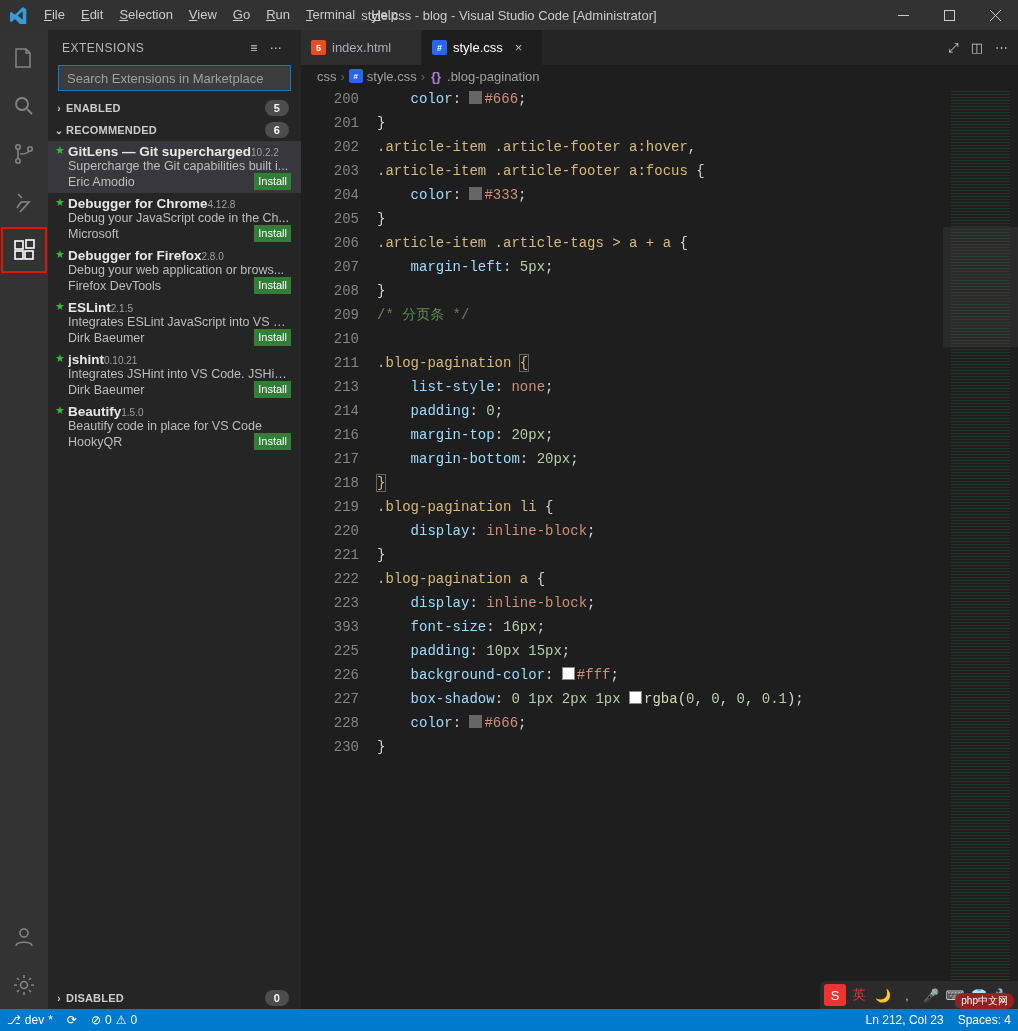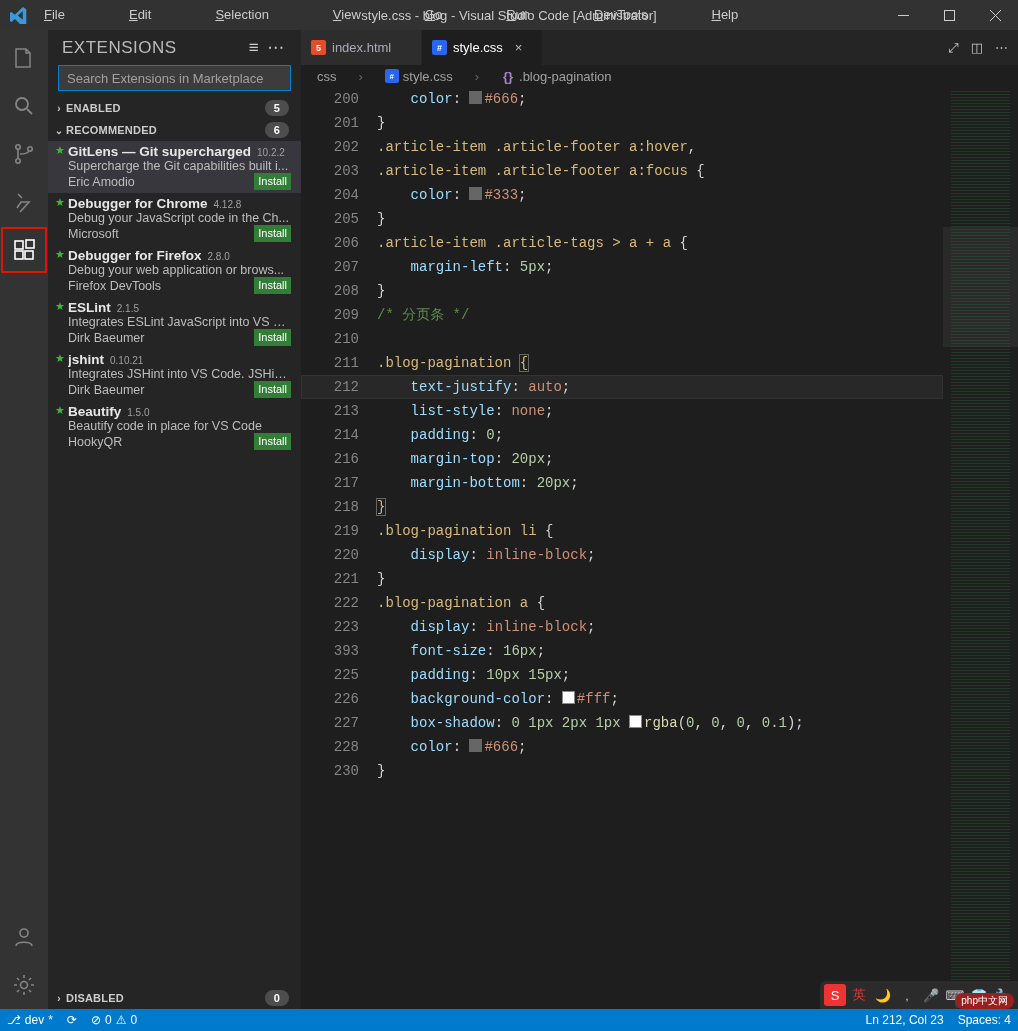--- a/index.html
+++ b/index.html
@@ -17,78 +17,78 @@
     --ext-install: #327e36;
     --highlight-red: #e51400;
     --border: #3c3c3c;
   }
   html, body { margin:0; padding:0; height:100%; width:100%; font-family: "Segoe UI", Arial, sans-serif; font-size:13px; color:var(--fg); background:var(--bg-editor); overflow:hidden;}
   .window { display:flex; flex-direction:column; width:1018px; height:1031px; background:var(--bg-editor);}
   
   
   .titlebar { height:30px; background:var(--bg-titlebar); display:flex; align-items:center; position:relative; }
   .titlebar .app-icon { width:36px; display:flex; align-items:center; justify-content:center; }
-  .titlebar .menus { display:flex;gap:48px; }
+  .titlebar .menus { display:flex; }
   .titlebar .menus .menu-item { padding:0 8px; line-height:30px; cursor:default; color:#ccc;}
   .titlebar .title { position:absolute; left:50%; transform:translateX(-50%); color:#ccc; }
   .titlebar .win-controls { margin-left:auto; display:flex; }
   .titlebar .win-controls .wc { width:46px; height:30px; display:flex; align-items:center; justify-content:center; color:#ccc;}
   .underline-first::first-letter { text-decoration: underline; }
   
   
   .main { flex:1; display:flex; min-height:0;}
   
   
   .activitybar { width:48px; background:var(--bg-activitybar); display:flex; flex-direction:column; align-items:center; padding-top:4px;}
   .activitybar .ab-item { width:48px; height:48px; display:flex; align-items:center; justify-content:center; color:#858585; position:relative;}
   .activitybar .ab-item.active { color:#fff; }
   .activitybar .ab-item.highlight { outline:2px solid var(--highlight-red); outline-offset:-3px;}
   .activitybar .ab-spacer { flex:1; }
   .ab-icon { width:24px; height:24px; }
   
   
   .sidebar { width:253px; background:var(--bg-sidebar); display:flex; flex-direction:column; min-width:0;}
-  .sidebar-header { height:35px; display:flex; align-items:center; padding:0 14px; color:#bbb; font-size:17px; letter-spacing:0.5px;justify-content:space-between;}
+  .sidebar-header { height:35px; display:flex; align-items:center; padding:0 14px; color:#bbb; font-size:12px; letter-spacing:0.5px;justify-content:space-between;}
   .sidebar-header .hdr-label { flex:1; }
   .sidebar-header .hdr-icon { width:22px; text-align:center; color:#ccc; }
   .sidebar-search { padding:0 10px 6px 10px; }
   .sidebar-search input { width:100%; box-sizing:border-box; height:26px; background:#3c3c3c; border:1px solid #007fd4; color:#ccc; padding:0 8px; font-family:inherit; font-size:13px; outline:none;}
   .sidebar-search input::placeholder { color:#a0a0a0; }
   .sidebar-section { display:flex; align-items:center; height:22px; padding:0 4px; font-size:11px; font-weight:700; letter-spacing:0.2px; color:#ccc; background:#2d2d2d00;}
   .sidebar-section .tw { width:14px; text-align:center; font-size:10px;}
   .sidebar-section .sec-label { flex:1; }
   .sidebar-section .badge { background:#4d4d4d; color:#fff; border-radius:8px; font-size:11px; min-width:16px; height:16px; line-height:16px; text-align:center; padding:0 4px; margin-right:8px;}
   .sidebar-section.disabled { margin-top:auto;}
   
   .ext-list { overflow:hidden; }
   .ext-item { display:flex; flex-direction:column; padding:3px 10px 3px 20px; position:relative; }
   .ext-item:hover, .ext-item.selected { background:#37373d; }
   .ext-star { position:absolute; left:7px; top:3px; color:#3bb73b; font-size:11px;}
-  .ext-line1 { display:flex; align-items:baseline; gap:6px; white-space:nowrap; overflow:hidden;}
+  .ext-line1 { display:flex; align-items:baseline; white-space:nowrap; overflow:hidden;}
   .ext-name { color:#e7e7e7; font-weight:600; font-size:13.5px;}
   .ext-ver { color:#a0a0a0; font-size:10px; }
   .ext-desc { color:#bdbdbd; font-size:12.5px; white-space:nowrap; overflow:hidden; text-overflow:ellipsis; }
   .ext-line3 { display:flex; align-items:center; }
   .ext-pub { color:#bdbdbd; font-size:12.5px; flex:1;}
   .ext-install { background:var(--ext-install); color:#fff; font-size:11px; padding:0 4px; height:17px; line-height:17px;}
   
   
   .editor-area { flex:1; display:flex; flex-direction:column; min-width:0; background:var(--bg-editor);}
   
   .tab-bar { height:35px; background:var(--bg-sidebar); display:flex; align-items:stretch; }
   .tab { display:flex; align-items:center; padding:0 10px; gap:6px; background:var(--tab-inactive); color:#aab; border-right:1px solid var(--bg-sidebar); min-width:100px; font-style:normal;}
   .tab.active { background:var(--tab-active); color:#fff;}
   .tab .tab-icon { width:15px; height:15px; display:flex; align-items:center; justify-content:center; border-radius:2px; color:#fff; font-size:9px; font-weight:bold;}
   .tab-icon.html { background:#e44d26;}
   .tab-icon.css { background:#2965f1;}
   .tab .tab-close { margin-left:6px; color:#bbb; visibility:hidden;}
   .tab.active .tab-close { visibility:visible;}
   .tab-actions { margin-left:auto; display:flex; align-items:center; gap:12px; padding:0 10px; color:#ccc;}
   
-  .breadcrumb { height:22px; background:var(--bg-editor); display:flex; align-items:center; padding-left:16px; color:#a0a0a0; font-size:13px; gap:22px;}
+  .breadcrumb { height:22px; background:var(--bg-editor); display:flex; align-items:center; padding-left:16px; color:#a0a0a0; font-size:13px; gap:4px;}
   .breadcrumb .crumb { display:flex; align-items:center; gap:4px; }
   .breadcrumb .sep { color:#666; }
   .bc-icon { width:14px; height:14px; display:inline-flex; align-items:center; justify-content:center; border-radius:2px; font-size:8px; font-weight:bold; color:#fff; background:#2965f1;}
   .bc-icon.sym { background:none; color:#b180d7; font-size:13px;}
   
   .editor-body { flex:1; display:flex; min-height:0; position:relative;}
   .editor-scroll { flex:1; overflow:hidden; font-family:Consolas, "Courier New", monospace; font-size:14px; line-height:24px;}
   .code-row { display:flex; white-space:pre;}
   .code-row.current { background:#282828; box-shadow:inset 0 0 0 1px #333;}
   .ln { width:58px; text-align:right; padding-right:18px; color:var(--fg-line); user-select:none;}
@@ -135,21 +135,21 @@
           <path fill="#3b99d8" d="M23 3l-5-3-11 11-5-4-2 1v12l2 1 5-4 11 11 5-3v-22zm-5 15l-7-6 7-6v12z"></path>
         </svg>
     </div>
     <div class="menus" id="menus">
         <div class="menu-item underline-first">File</div>
         <div class="menu-item underline-first">Edit</div>
         <div class="menu-item underline-first">Selection</div>
         <div class="menu-item underline-first">View</div>
         <div class="menu-item underline-first">Go</div>
         <div class="menu-item underline-first">Run</div>
-        <div class="menu-item underline-first">DevTools</div>
+        <div class="menu-item underline-first">Terminal</div>
         <div class="menu-item underline-first">Help</div>
       </div>
     <div class="title">style.css - blog - Visual Studio Code [Administrator]</div>
     <div class="win-controls">
       <div class="wc">
           <svg width="11" height="1">
             <rect width="11" height="1" fill="#ccc"></rect>
           </svg>
         </div>
       <div class="wc">
@@ -355,21 +355,20 @@
             <div class="code-row"><div class="ln">202</div><div class="code"><span class="c-sel">.article-item .article-footer a:hover</span><span class="c-punc">,</span></div></div>
             <div class="code-row"><div class="ln">203</div><div class="code"><span class="c-sel">.article-item .article-footer a:focus</span><span class="c-punc"> </span><span class="c-punc">{</span></div></div>
             <div class="code-row"><div class="ln">204</div><div class="code"><span>    </span><span class="c-prop">color</span><span class="c-punc">: </span><span class="swatch"></span><span class="c-val">#333</span><span class="c-punc">;</span></div></div>
             <div class="code-row"><div class="ln">205</div><div class="code"><span class="c-punc">}</span></div></div>
             <div class="code-row"><div class="ln">206</div><div class="code"><span class="c-sel">.article-item .article-tags &gt; a + a</span><span class="c-punc"> </span><span class="c-punc">{</span></div></div>
             <div class="code-row"><div class="ln">207</div><div class="code"><span>    </span><span class="c-prop">margin-left</span><span class="c-punc">: </span><span class="c-num">5px</span><span class="c-punc">;</span></div></div>
             <div class="code-row"><div class="ln">208</div><div class="code"><span class="c-punc">}</span></div></div>
             <div class="code-row"><div class="ln">209</div><div class="code"><span class="c-cmt">/* 分页条 */</span></div></div>
             <div class="code-row"><div class="ln">210</div><div class="code"></div></div>
             <div class="code-row"><div class="ln">211</div><div class="code"><span class="c-sel">.blog-pagination</span><span class="c-punc"> </span><span class="c-brkt-hl">{</span></div></div>
-            <div class="code-row current"><div class="ln">212</div><div class="code"><span>    </span><span class="c-prop">text-justify</span><span class="c-punc">: </span><span class="c-val">auto</span><span class="c-punc">;</span></div></div>
             <div class="code-row"><div class="ln">213</div><div class="code"><span>    </span><span class="c-prop">list-style</span><span class="c-punc">: </span><span class="c-val">none</span><span class="c-punc">;</span></div></div>
             <div class="code-row"><div class="ln">214</div><div class="code"><span>    </span><span class="c-prop">padding</span><span class="c-punc">: </span><span class="c-num">0</span><span class="c-punc">;</span></div></div>
             <div class="code-row"><div class="ln">216</div><div class="code"><span>    </span><span class="c-prop">margin-top</span><span class="c-punc">: </span><span class="c-num">20px</span><span class="c-punc">;</span></div></div>
             <div class="code-row"><div class="ln">217</div><div class="code"><span>    </span><span class="c-prop">margin-bottom</span><span class="c-punc">: </span><span class="c-num">20px</span><span class="c-punc">;</span></div></div>
             <div class="code-row"><div class="ln">218</div><div class="code"><span class="c-brkt-hl">}</span></div></div>
             <div class="code-row"><div class="ln">219</div><div class="code"><span class="c-sel">.blog-pagination li</span><span class="c-punc"> </span><span class="c-punc">{</span></div></div>
             <div class="code-row"><div class="ln">220</div><div class="code"><span>    </span><span class="c-prop">display</span><span class="c-punc">: </span><span class="c-val">inline-block</span><span class="c-punc">;</span></div></div>
             <div class="code-row"><div class="ln">221</div><div class="code"><span class="c-punc">}</span></div></div>
             <div class="code-row"><div class="ln">222</div><div class="code"><span class="c-sel">.blog-pagination a</span><span class="c-punc"> </span><span class="c-punc">{</span></div></div>
             <div class="code-row"><div class="ln">223</div><div class="code"><span>    </span><span class="c-prop">display</span><span class="c-punc">: </span><span class="c-val">inline-block</span><span class="c-punc">;</span></div></div>

